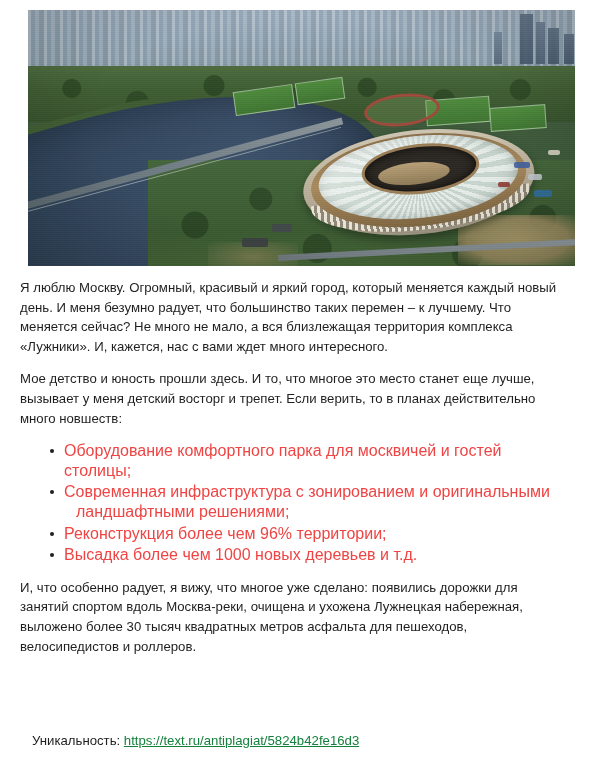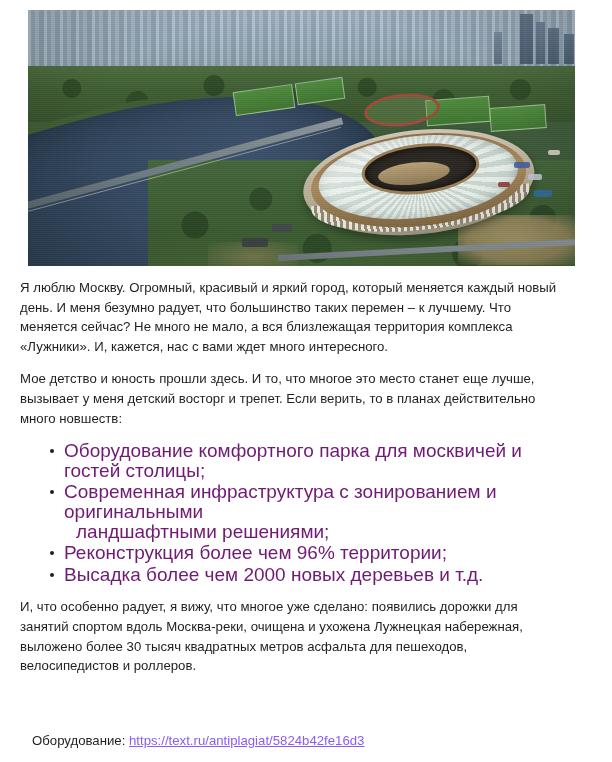--- a/index.html
+++ b/index.html
@@ -261,23 +261,23 @@
     color: #1f1f1f;
     text-align: left;
   }
   ul.bullets {
     margin: 0 0 13px 0;
     padding: 0 0 0 30px;
     list-style: none;
   }
   ul.bullets li {
     position: relative;
-    font-size: 19px;
+    font-size: 16px;
     line-height: 19.6px;
-    color: #701a75;
+    color: #ef4444;
     margin: 0 0 2px 0;
     padding-left: 14px;
   }
   ul.bullets li::before {
     content: "";
     position: absolute;
     left: 0;
     top: 8px;
     width: 4px;
     height: 4px;
@@ -290,21 +290,21 @@
   }
   .footer-line {
     position: absolute;
     left: 32px;
     top: 731px;
     font-size: 13.2px;
     line-height: 19px;
     color: #1f1f1f;
   }
   .footer-line a {
-    color: #8b5cf6;
+    color: #15803d;
     text-decoration: underline;
   }
 </style>
 </head>
 <body>
 
 <div class="page">
 
   <div class="photo-wrap">
     <div class="photo">
@@ -366,26 +366,26 @@
         <span>Оборудование комфортного парка для москвичей и гостей столицы;</span>
       </li>
       <li>
         <span>Современная инфраструктура с зонированием и оригинальными</span>
         <span class="li-cont">ландшафтными решениями;</span>
       </li>
       <li>
         <span>Реконструкция более чем 96% территории;</span>
       </li>
       <li>
-        <span>Высадка более чем 2000 новых деревьев и т.д.</span>
+        <span>Высадка более чем 1000 новых деревьев и т.д.</span>
       </li>
     </ul>
 
     <p class="para">И, что особенно радует, я вижу, что многое уже сделано: появились дорожки для занятий спортом вдоль Москва-реки, очищена и ухожена Лужнецкая набережная, выложено более 30 тысяч квадратных метров асфальта для пешеходов, велосипедистов и роллеров.</p>
 
   </div>
 
   <div class="footer-line">
-    <span>Оборудование:</span>
+    <span>Уникальность:</span>
     <a href="#">https://text.ru/antiplagiat/5824b42fe16d3</a>
   </div>
 
 </div>
 
 </body></html>

